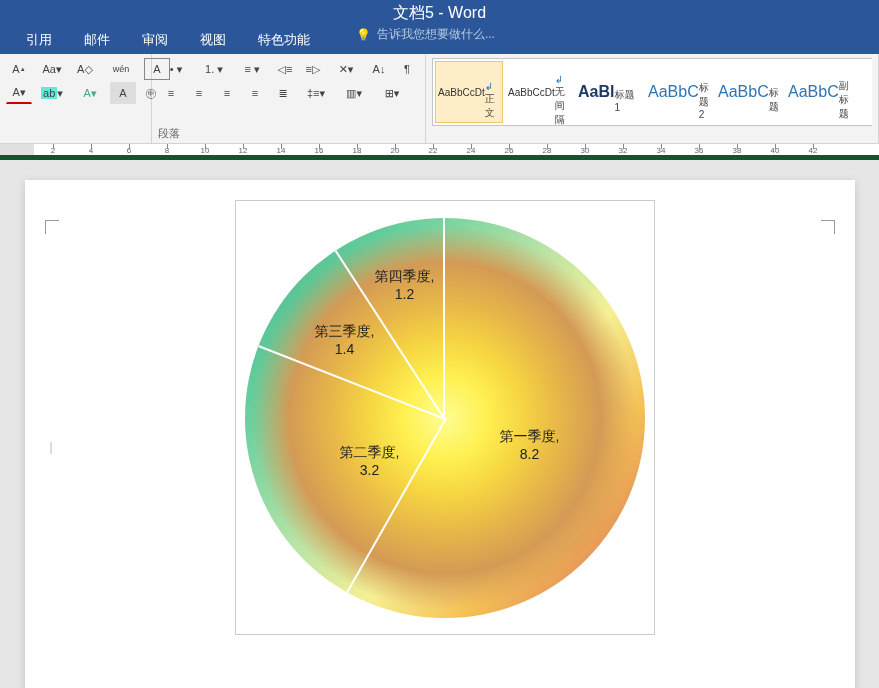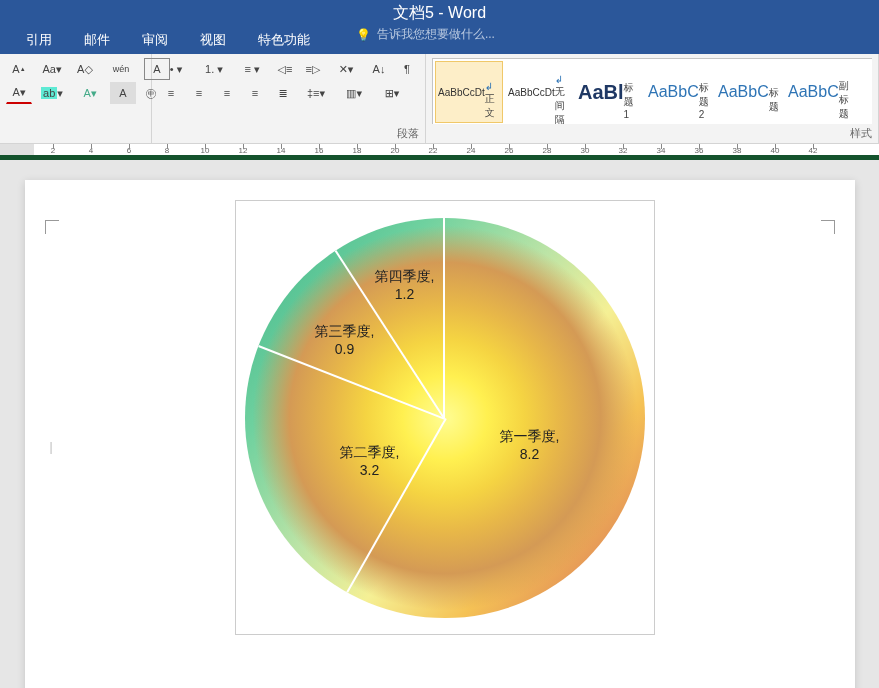--- a/index.html
+++ b/index.html
@@ -8,34 +8,34 @@
 .titlebar { background: #2b579a; color: #fff; height: 26px; display: flex; align-items: center; justify-content: center; font-size: 16px; }
 
 .tabs { background: #2b579a; color: #fff; height: 28px; display: flex; align-items: flex-start; padding-left: 10px; font-size: 13px; }
 .tabs .tab { padding: 0 16px; height: 28px; line-height: 28px; cursor: pointer; }
 .tell-me { display: flex; align-items: center; padding-left: 30px; color: #b8c8e0; font-size: 12px; }
 .tell-me .bulb { margin-right: 6px; font-size: 12px; }
 
 .ribbon { background: #f3f3f3; border-bottom: 1px solid #d4d4d4; height: 90px; display: flex; }
 .ribbon-group { border-right: 1px solid #d4d4d4; display: flex; flex-direction: column; padding: 4px 6px 0 6px; }
 .ribbon-group-content { flex: 1; display: flex; gap: 4px; }
-.ribbon-group-label { font-size: 11px; color: #666; text-align: right; padding: 2px 0; }
+.ribbon-group-label { font-size: 11px; color: #666; text-align: left; padding: 2px 0; }
 
 .btn-sm { width: 26px; height: 22px; display: inline-flex; align-items: center; justify-content: center; font-size: 11px; color: #444; cursor: pointer; border: 1px solid transparent; }
 .btn-drop { width: 36px; }
 .btn-wide { width: 42px; }
 
 .font-col { display: flex; flex-direction: column; gap: 2px; }
 .font-row { display: flex; gap: 2px; }
 
 .style-gallery { display: flex; gap: 2px; padding: 2px; border: 1px solid #c4c4c4; background: #fff; height: 68px; }
 .style-item { width: 68px; display: flex; flex-direction: row; align-items: center; justify-content: center; cursor: pointer; border: 1px solid transparent; padding: 2px; }
 .style-item.selected { border-color: #f0c869; background: #fdeec8; }
 .style-preview { font-size: 10px; color: #333; height: 26px; display: flex; align-items: center; }
-.style-preview.big { font-size: 20px; font-weight: bold; color: #1f3864; }
+.style-preview.big { font-size: 16px; font-weight: bold; color: #1f3864; }
 .style-preview.med { font-size: 16px; color: #2e74b5; }
 .style-name { font-size: 10px; color: #444; margin-top: 16px; }
 .style-arrow { font-size: 10px; color: #2e74b5; }
 
 .ruler { height: 16px; background: #fff; position: relative; border-bottom: 5px solid #14532d; font-size: 8px; color: #666; overflow: hidden; }
 .ruler-left { position: absolute; left: 0; top: 0; width: 34px; height: 16px; background: #e1e1e1; }
 .ruler-ticks { position: absolute; left: 34px; top: 2px; white-space: nowrap; }
 .ruler-tick { display: inline-block; width: 38px; text-align: center; position: relative; }
 .ruler-tick::before { content: ""; position: absolute; left: 50%; top: -2px; width: 1px; height: 5px; background: #888; }
 
@@ -154,21 +154,20 @@
         <div class="style-item">
           <div class="style-preview med">AaBbC</div>
           <div class="style-name">副标题</div>
         </div>
         <div class="style-item">
           
           
         </div>
       </div>
     </div>
-    <div class="ribbon-group-label">样式</div>
   </div>
 </div>
 
 <div class="ruler">
   <div class="ruler-left"></div>
 
   <div class="ruler-ticks" id="ruler-ticks"><span class="ruler-tick">2</span><span class="ruler-tick">4</span><span class="ruler-tick">6</span><span class="ruler-tick">8</span><span class="ruler-tick">10</span><span class="ruler-tick">12</span><span class="ruler-tick">14</span><span class="ruler-tick">16</span><span class="ruler-tick">18</span><span class="ruler-tick">20</span><span class="ruler-tick">22</span><span class="ruler-tick">24</span><span class="ruler-tick">26</span><span class="ruler-tick">28</span><span class="ruler-tick">30</span><span class="ruler-tick">32</span><span class="ruler-tick">34</span><span class="ruler-tick">36</span><span class="ruler-tick">38</span><span class="ruler-tick">40</span><span class="ruler-tick">42</span></div>
 </div>
 
 <div class="document">
@@ -178,18 +177,18 @@
     <div class="para-mark">|</div>
 
     <div class="chart-frame">
       <div class="pie-base" id="pie">
           <div class="pie-sep" style="transform: rotate(180deg);"></div>
           <div class="pie-sep" style="transform: rotate(389.6deg);"></div>
           <div class="pie-sep" style="transform: rotate(471.4deg);"></div>
           <div class="pie-sep" style="transform: rotate(507.1deg);"></div>
           <div class="pie-label" style="left: 255px; top: 210px;"><span>第一季度,</span><span class="val">8.2</span></div>
           <div class="pie-label" style="left: 95px; top: 226px;"><span>第二季度,</span><span class="val">3.2</span></div>
-          <div class="pie-label" style="left: 70px; top: 105px;"><span>第三季度,</span><span class="val">0.9</span></div>
+          <div class="pie-label" style="left: 70px; top: 105px;"><span>第三季度,</span><span class="val">1.4</span></div>
           <div class="pie-label" style="left: 130px; top: 50px;"><span>第四季度,</span><span class="val">1.2</span></div>
         </div>
     </div>
   </div>
 </div>
 
 </body></html>

